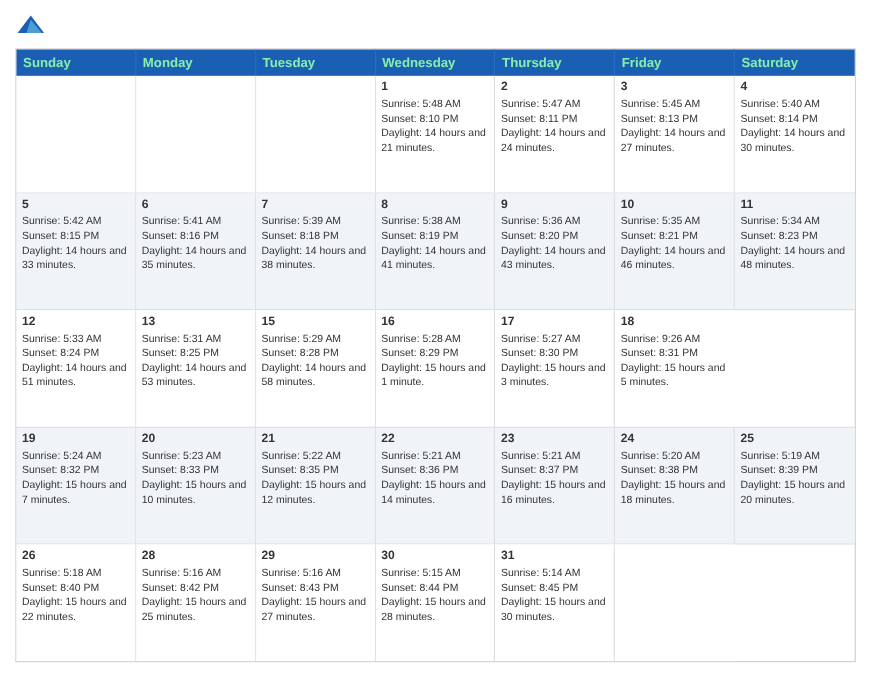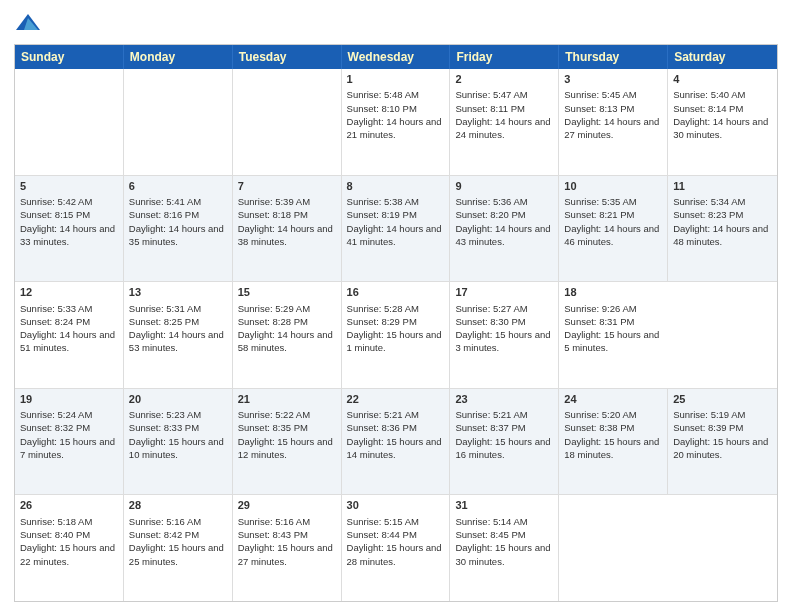--- a/index.html
+++ b/index.html
@@ -64,21 +64,21 @@
       display: flex;
       flex-direction: column;
       border: 1px solid #ccc;
     }
     .cal-header-row {
       display: grid;
       grid-template-columns: repeat(7, 1fr);
       background: #1a5fb4;
     }
     .cal-header-cell {
-      color: #fef9c3;
+      color: #86efac;
       font-weight: bold;
       font-size: 12px;
       padding: 5px 6px;
       border-right: 1px solid #2a6fc4;
       text-align: left;
     }
     .cal-header-cell:last-child { border-right: none; }
     .cal-body {
       display: flex;
       flex-direction: column;
@@ -131,22 +131,22 @@
       <div class="title-location"></div>
     </div>
   </div>
 
   <div class="calendar">
     <div class="cal-header-row">
     <div class="cal-header-cell">Sunday</div>
         <div class="cal-header-cell">Monday</div>
         <div class="cal-header-cell">Tuesday</div>
         <div class="cal-header-cell">Wednesday</div>
+        <div class="cal-header-cell">Thursday</div>
         <div class="cal-header-cell">Friday</div>
-        <div class="cal-header-cell">Thursday</div>
         <div class="cal-header-cell">Saturday</div>
       </div>
     <div class="cal-body">
     <div class="cal-row">
           <div class="cal-cell"></div>
           <div class="cal-cell"></div>
           <div class="cal-cell"></div>
           <div class="cal-cell"><span class="day-num">1</span><span style="white-space: pre-line;">Sunrise: 5:48 AM
 Sunset: 8:10 PM
 Daylight: 14 hours and 21 minutes.</span></div>

